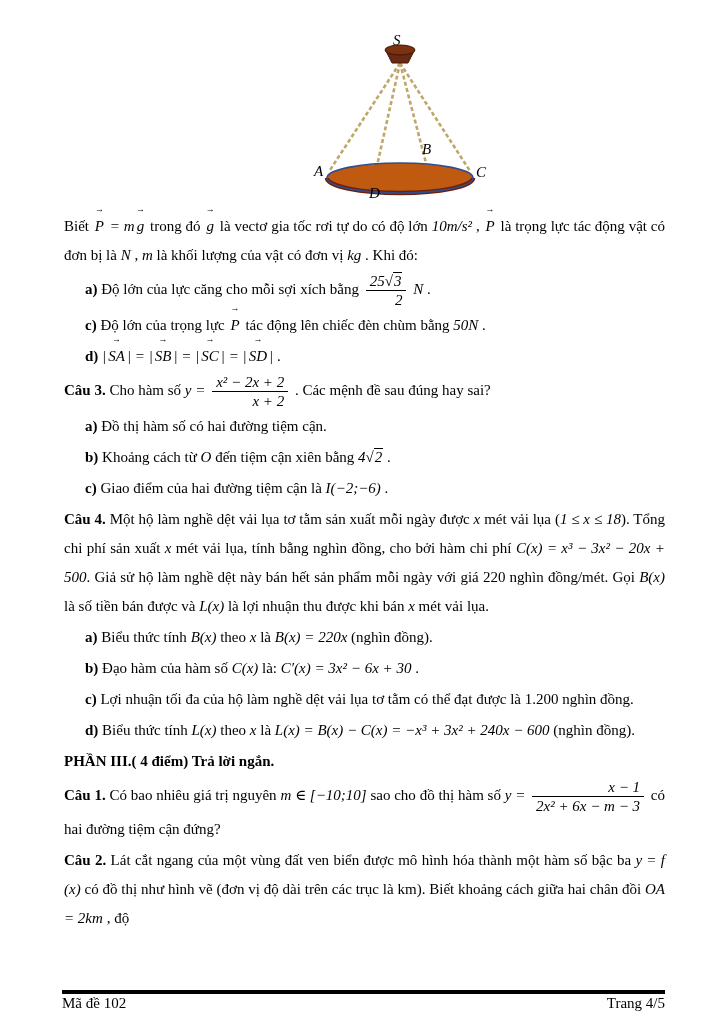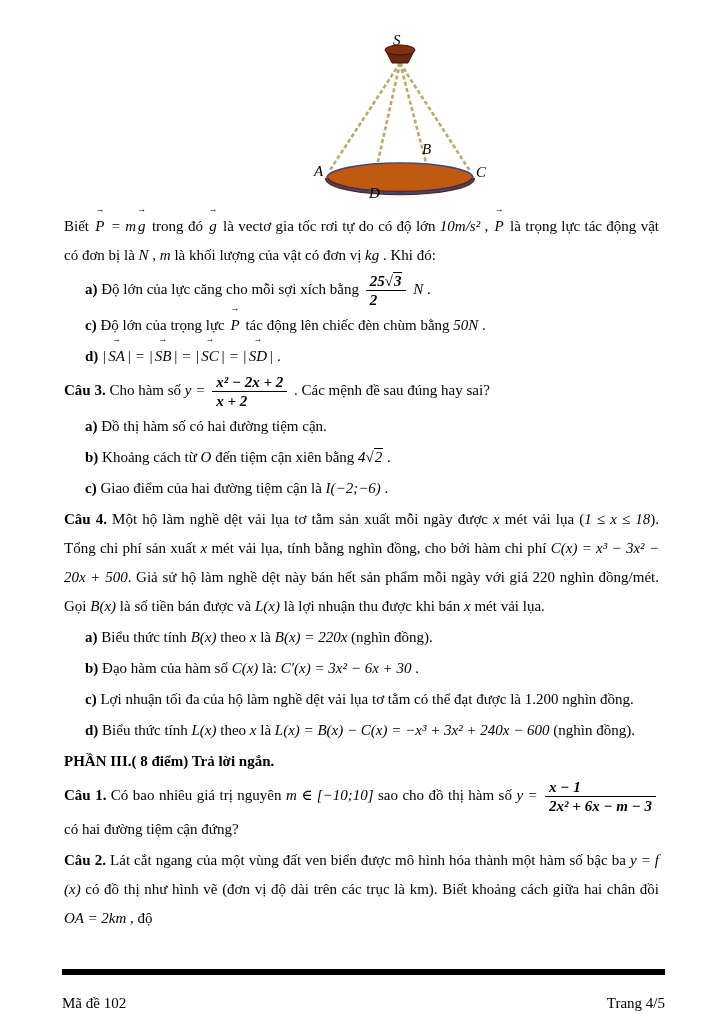--- a/index.html
+++ b/index.html
@@ -7,42 +7,42 @@
     position:relative;
     width:725px; height:1024px;
     margin:0 auto;
     background:#ffffff;
     font-family:"Liberation Serif","DejaVu Serif",serif;
     font-size:15px; color:#000;
     overflow:hidden;
   }
   .figure-wrap { margin:30px 0 10px 250px; width:300px; height:172px; }
   .content { padding:0 60px 0 64px; }
-  .para { text-align:justify; line-height:29px; margin:0 6px 2px 0; }
+  .para { text-align:justify; line-height:29px; margin:0 0 2px 0; }
   .line { line-height:29px; margin:0 0 2px 0; }
   .item { margin-left:21px; line-height:29px; margin-top:0; margin-bottom:2px; }
   .bold { font-weight:bold; }
   .math { font-style:italic; }
   .txt  { font-style:normal; }
   .vec  { font-style:italic; position:relative; display:inline-block; padding:0 2px; }
   .vec::after {
     content:"→"; position:absolute; left:0; right:0; top:-0.80em;
     font-size:0.60em; font-style:normal; text-align:center; line-height:1;
   }
-  .frac { display:inline-block; vertical-align:middle; text-align:left; margin:0 3px; line-height:1.15;font-weight:bold; }
+  .frac { display:inline-block; vertical-align:middle; text-align:right; margin:0 3px; line-height:1.15; }
   .fnum, .fden { display:block; padding:0 4px; line-height:1.2; }
   .fnum { border-bottom:1px solid #000; }
   .sqrt { display:inline-block; white-space:nowrap; }
   .rdx { font-style:normal; }
   .radicand { border-top:1px solid #000; font-style:italic; padding:0 1px; }
   .footer {
     position:absolute; left:62px; right:60px; bottom:12px;
-    border-top:6px solid #000000;
+    border-top:4px solid #000000;
     display:flex; justify-content:space-between;
-    padding-top:19px; line-height:18px; font-size:15px;
+    padding-top:0; line-height:18px; font-size:15px;
   }
   svg text { font-family:"Liberation Serif","DejaVu Serif",serif; font-style:italic; font-size:15px; fill:#000; }
 </style>
 </head>
 <body>
 
 <div class="page">
 
   <div class="figure-wrap">
     <svg width="300" height="172" viewBox="0 0 300 172">
@@ -79,21 +79,21 @@
     <div class="item"><span class="bold">a) </span><span class="txt">Đồ thị hàm số có hai đường tiệm cận.</span></div>
     <div class="item"><span class="bold">b) </span><span class="txt">Khoảng cách từ </span><span class="math">O</span><span class="txt"> đến tiệm cận xiên bằng </span><span class="math">4</span><span class="sqrt"><span class="rdx">√</span><span class="radicand">2</span></span><span class="txt"> .</span></div>
     <div class="item"><span class="bold">c) </span><span class="txt">Giao điểm của hai đường tiệm cận là </span><span class="math">I</span><span class="math">(−2;−6)</span><span class="txt"> .</span></div>
 
     <div class="para"><span class="bold">Câu 4. </span><span class="txt">Một hộ làm nghề dệt vải lụa tơ tằm sản xuất mỗi ngày được </span><span class="math">x</span><span class="txt"> mét vải lụa (</span><span class="math">1 ≤ x ≤ 18</span><span class="txt">). Tổng chi phí sản xuất </span><span class="math">x</span><span class="txt"> mét vải lụa, tính bằng nghìn đồng, cho bởi hàm chi phí </span><span class="math">C(x) = x³ − 3x² − 20x + 500</span><span class="txt">. Giả sử hộ làm nghề dệt này bán hết sản phẩm mỗi ngày với giá 220 nghìn đồng/mét. Gọi </span><span class="math">B(x)</span><span class="txt"> là số tiền bán được và </span><span class="math">L(x)</span><span class="txt"> là lợi nhuận thu được khi bán </span><span class="math">x</span><span class="txt"> mét vải lụa.</span></div>
     <div class="item"><span class="bold">a) </span><span class="txt">Biểu thức tính </span><span class="math">B(x)</span><span class="txt"> theo </span><span class="math">x</span><span class="txt"> là </span><span class="math">B(x) = 220x</span><span class="txt"> (nghìn đồng).</span></div>
     <div class="item"><span class="bold">b) </span><span class="txt">Đạo hàm của hàm số </span><span class="math">C(x)</span><span class="txt"> là: </span><span class="math">C′(x) = 3x² − 6x + 30</span><span class="txt"> .</span></div>
     <div class="item"><span class="bold">c) </span><span class="txt">Lợi nhuận tối đa của hộ làm nghề dệt vải lụa tơ tằm có thể đạt được là 1.200 nghìn đồng.</span></div>
     <div class="item"><span class="bold">d) </span><span class="txt">Biểu thức tính </span><span class="math">L(x)</span><span class="txt"> theo </span><span class="math">x</span><span class="txt"> là </span><span class="math">L(x) = B(x) − C(x) = −x³ + 3x² + 240x − 600</span><span class="txt"> (nghìn đồng).</span></div>
 
-    <div class="line"><span class="bold">PHẦN III.( 8 điểm) Trả lời ngắn.</span></div>
+    <div class="line"><span class="bold">PHẦN III.( 4 điểm) Trả lời ngắn.</span></div>
 
     <div class="para"><span class="bold">Câu 1. </span><span class="txt">Có bao nhiêu giá trị nguyên </span><span class="math">m ∈ [−10;10]</span><span class="txt"> sao cho đồ thị hàm số </span><span class="math">y = </span><span class="frac"><span class="fnum"><span class="math">x − 1</span></span><span class="fden"><span class="math">2x² + 6x − m − 3</span></span></span><span class="txt"> có hai đường tiệm cận đứng?</span></div>
     <div class="para"><span class="bold">Câu 2. </span><span class="txt">Lát cắt ngang của một vùng đất ven biển được mô hình hóa thành một hàm số bậc ba </span><span class="math">y = f (x)</span><span class="txt"> có đồ thị như hình vẽ (đơn vị độ dài trên các trục là km). Biết khoảng cách giữa hai chân đồi </span><span class="math">OA = 2km</span><span class="txt"> , độ</span></div>
 
   </div>
 
   <div class="footer">
     <span>Mã đề 102</span>
     <span>Trang 4/5</span>
   </div>

